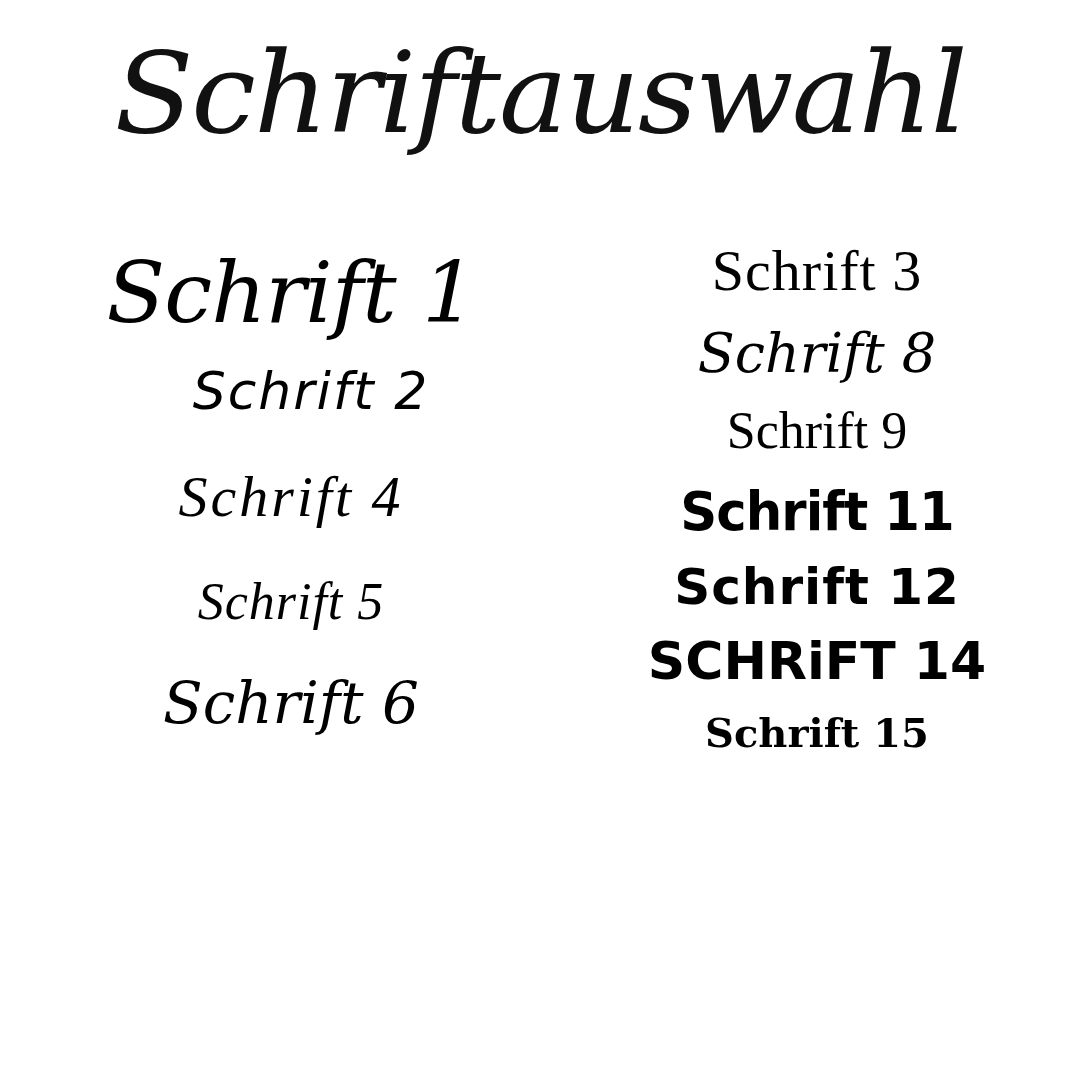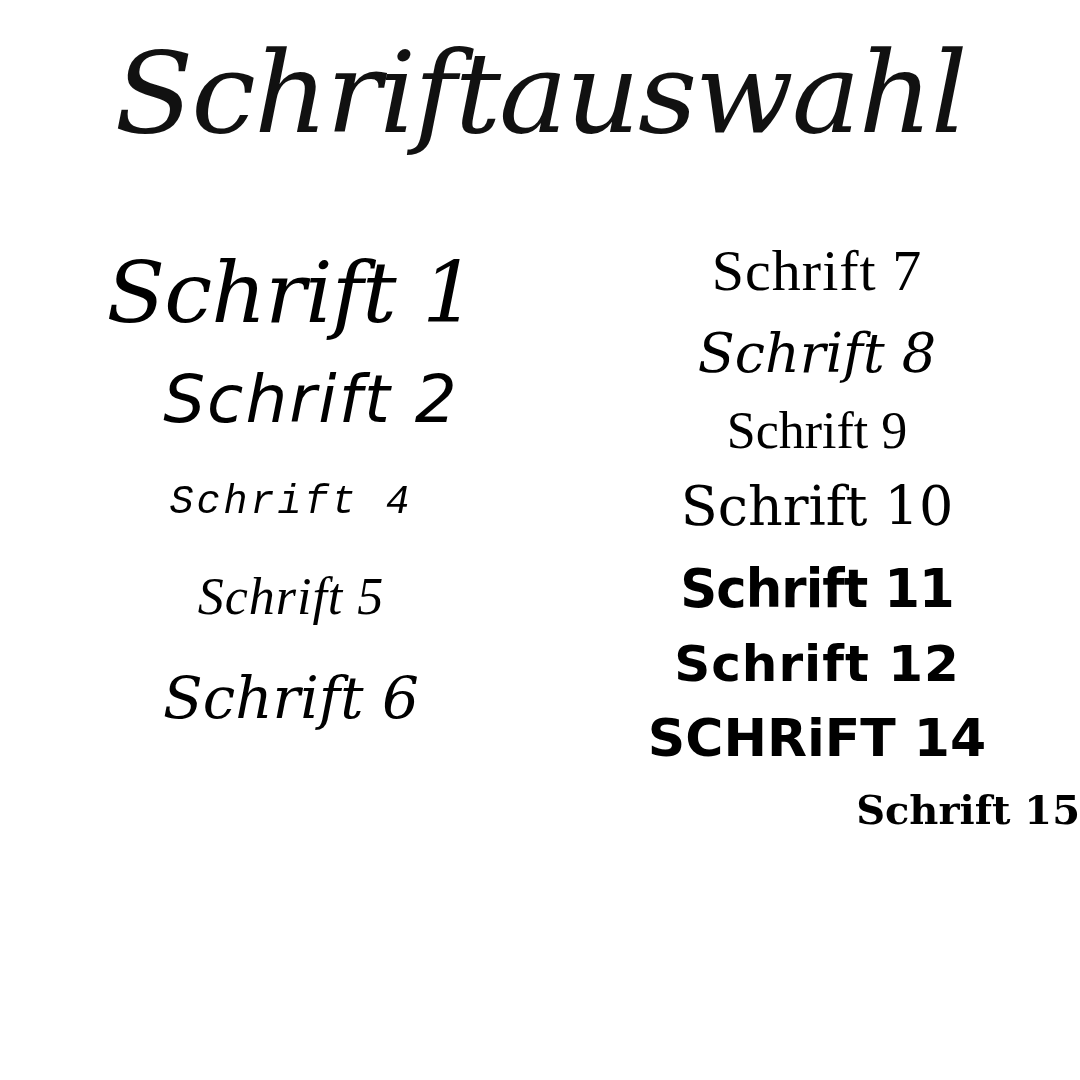--- a/index.html
+++ b/index.html
@@ -75,40 +75,40 @@
     font-size: 84px;
     line-height: 1.22;
     letter-spacing: -1px;
     transform: scaleX(1.02);
     margin-top: 8px;
   }
   .s2 {
     font-family: "DejaVu Sans", sans-serif;
     font-style: italic;
     font-weight: 300;
-    font-size: 66px;
+    font-size: 52px;
     line-height: 1.28;
     letter-spacing: 2px;
     margin-top: 14px;
     padding-left: 40px;
   }
   .s3 {
     font-family: "Liberation Serif", serif;
     font-style: italic;
     font-weight: 700;
     font-size: 70px;
     line-height: 1.25;
     letter-spacing: 0px;
     margin-top: 22px;
   }
   .s4 {
-    font-family: Liberation Mono, monospace;
-    font-style: italic;
-    font-weight: 400;
-    font-size: 40px;
+    font-family: Liberation Serif, serif;
+    font-style: italic;
+    font-weight: 400;
+    font-size: 58px;
     line-height: 1.3;
     letter-spacing: 3px;
     margin-top: 34px;
   }
   .s5 {
     font-family: "Liberation Serif", serif;
     font-style: italic;
     font-weight: 400;
     font-size: 52px;
     line-height: 1.3;
@@ -193,45 +193,43 @@
     transform: scaleX(1.0);
     margin-top: 16px;
   }
   .s15 {
     font-family: "DejaVu Serif", serif;
     font-weight: 700;
     font-size: 40px;
     line-height: 1.15;
     letter-spacing: 0px;
     margin-top: 18px;
-    text-align: right;
   }
 </style>
 </head>
 <body>
 
 <div class="sheet">
 
   <div class="title">Schriftauswahl</div>
 
   <div class="columns">
 
     <div class="col col-left">
       <span class="sample s1">Schrift 1</span>
       <span class="sample s2">Schrift 2</span>
       <span class="sample s4">Schrift 4</span>
       <span class="sample s5">Schrift 5</span>
       <span class="sample s6">Schrift 6</span>
     </div>
 
     <div class="col col-right">
-      <span class="sample s7">Schrift 7</span>
+      <span class="sample s7">Schrift 3</span>
       <span class="sample s8">Schrift 8</span>
       <span class="sample s9">Schrift 9</span>
-      <span class="sample s10">Schrift 10</span>
       <span class="sample s11">Schrift 11</span>
       <span class="sample s12">Schrift 12</span>
       <span class="sample s14">SCHRiFT 14</span>
       <span class="sample s15">Schrift 15</span>
     </div>
 
   </div>
 </div>
 
 </body></html>

